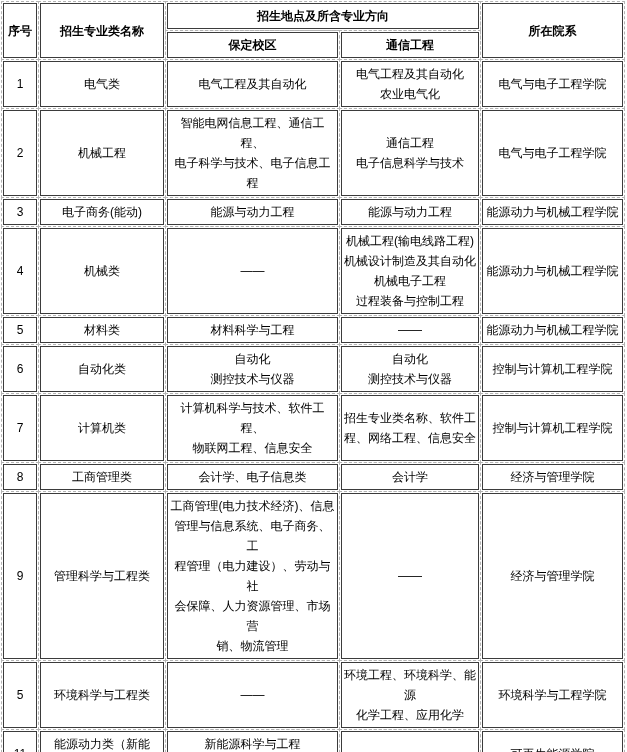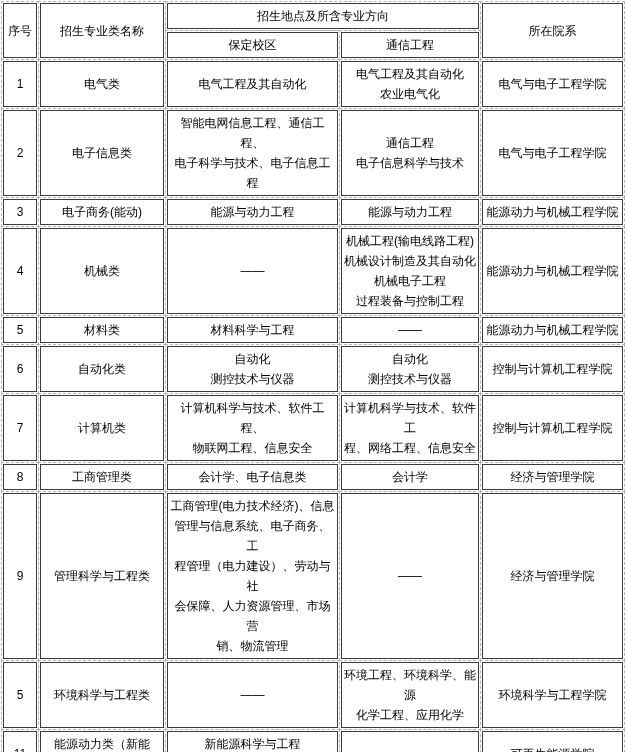--- a/index.html
+++ b/index.html
@@ -28,21 +28,21 @@
     text-align: center;
     vertical-align: middle;
     font-size: 12px;
     line-height: 20px;
     padding: 2px 2px;
     white-space: pre-line;
     overflow: hidden;
     word-break: break-all;
   }
   table.adm th {
-    font-weight: normal;
+    font-weight: bold;
   }
   col.c-no       { width: 34px;  }
   col.c-major    { width: 124px; }
   col.c-beijing  { width: 171px; }
   col.c-baoding  { width: 138px; }
   col.c-dept     { width: 141px; }
 </style>
 </head>
 <body>
 
@@ -70,21 +70,21 @@
       <tr>
         <td>1</td>
         <td>电气类</td>
         <td>电气工程及其自动化</td>
         <td>电气工程及其自动化
 农业电气化</td>
         <td>电气与电子工程学院</td>
       </tr>
       <tr>
         <td>2</td>
-        <td>电子信息类</td>
+        <td>机械工程</td>
         <td>智能电网信息工程、通信工程、
 电子科学与技术、电子信息工程</td>
         <td>通信工程
 电子信息科学与技术</td>
         <td>电气与电子工程学院</td>
       </tr>
       <tr>
         <td>3</td>
         <td>电子商务(能动)</td>
         <td>能源与动力工程</td>
@@ -115,21 +115,21 @@
 测控技术与仪器</td>
         <td>自动化
 测控技术与仪器</td>
         <td>控制与计算机工程学院</td>
       </tr>
       <tr>
         <td>7</td>
         <td>计算机类</td>
         <td>计算机科学与技术、软件工程、
 物联网工程、信息安全</td>
-        <td>计算机科学与技术、软件工
+        <td>招生专业类名称、软件工
 程、网络工程、信息安全</td>
         <td>控制与计算机工程学院</td>
       </tr>
       <tr>
         <td>8</td>
         <td>工商管理类</td>
         <td>会计学、电子信息类</td>
         <td>会计学</td>
         <td>经济与管理学院</td>
       </tr>

